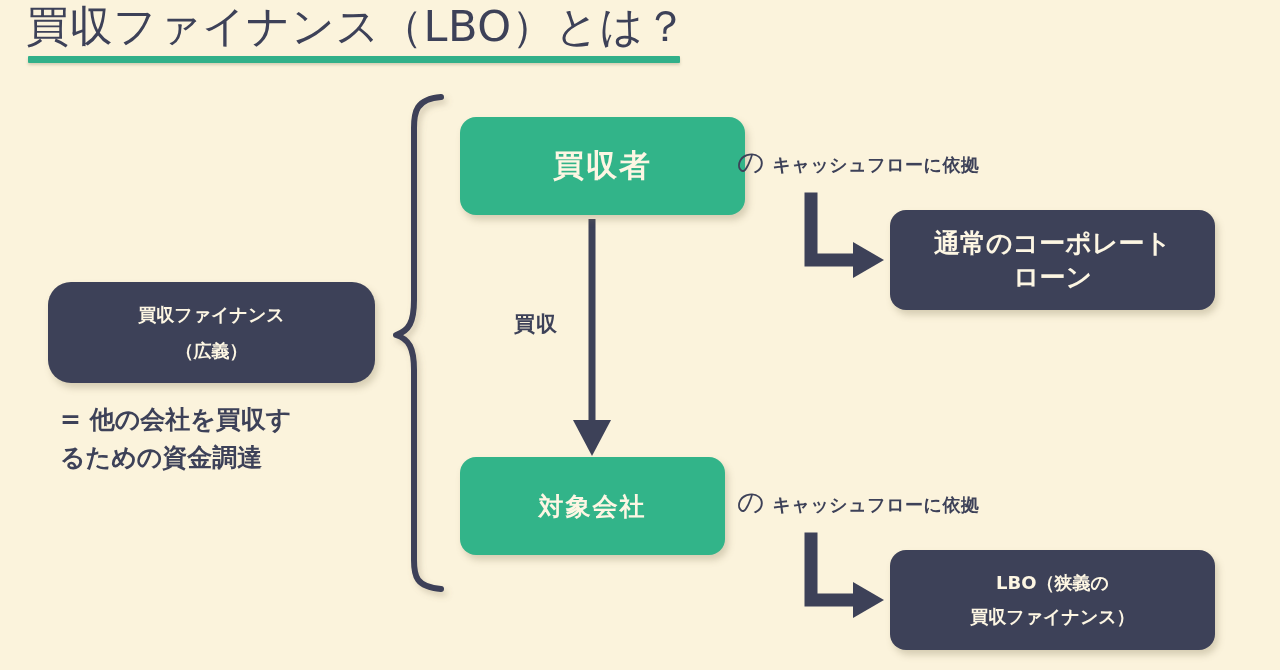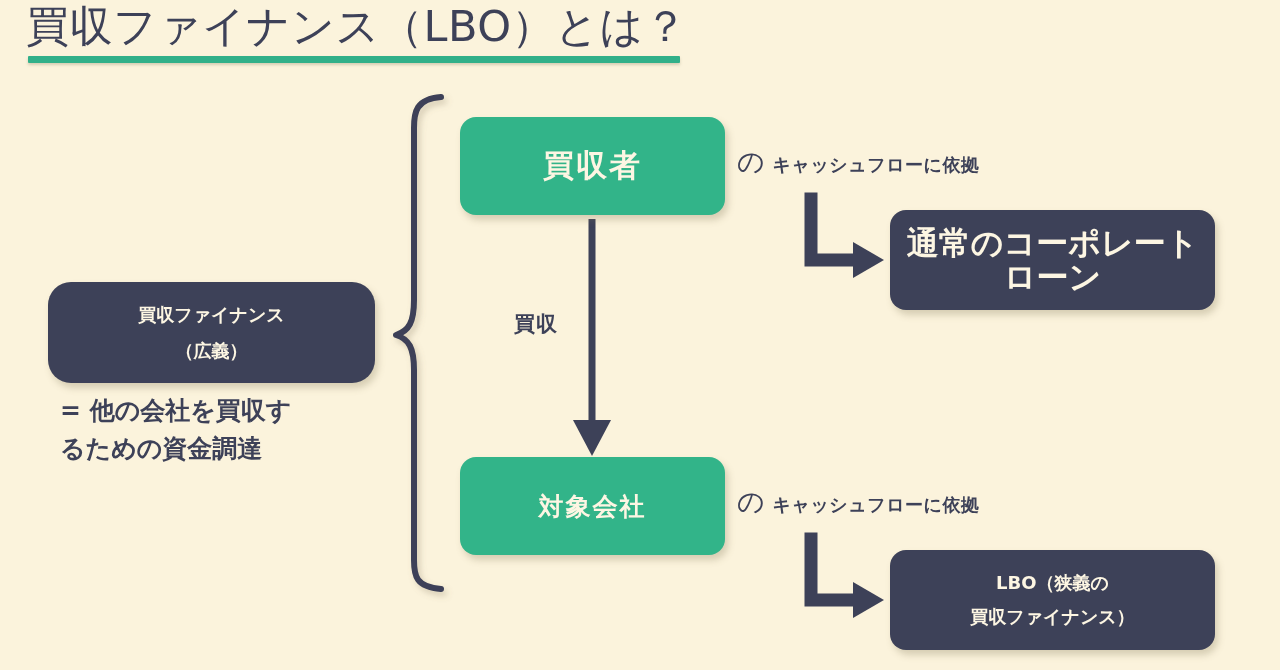--- a/index.html
+++ b/index.html
@@ -73,50 +73,50 @@
     left: 48px;  top: 282px;
     width: 327px; height: 101px;
     font-size: 18px;
     line-height: 36px;
     border-radius: 23px;
   }
   
   #broad-caption {
     position: absolute;
     left: 60px;
-    top: 392px;
+    top: 401px;
     width: 320px;
     font-size: 25px;
     line-height: 38px;
     font-weight: 700;
     color: #3d4158;
     text-align: left;
     white-space: pre-line;
   }
 
   
   #box-acquirer {
     left: 460px; top: 117px;
-    width: 265px; height: 98px;
+    width: 285px; height: 98px;
     font-size: 31px;
     letter-spacing: 2px;
     text-align: right;
   }
   #box-target {
     left: 460px; top: 457px;
     width: 265px; height: 98px;
     font-size: 25px;
     letter-spacing: 2px;
   }
 
   
   #box-corporate-loan {
     left: 890px; top: 210px;
     width: 325px; height: 100px;
-    font-size: 32px;
+    font-size: 26px;
     line-height: 34px;
   }
   #box-lbo {
     left: 890px; top: 550px;
     width: 325px; height: 100px;
     font-size: 18px;
     line-height: 34px;
   }
 
   

